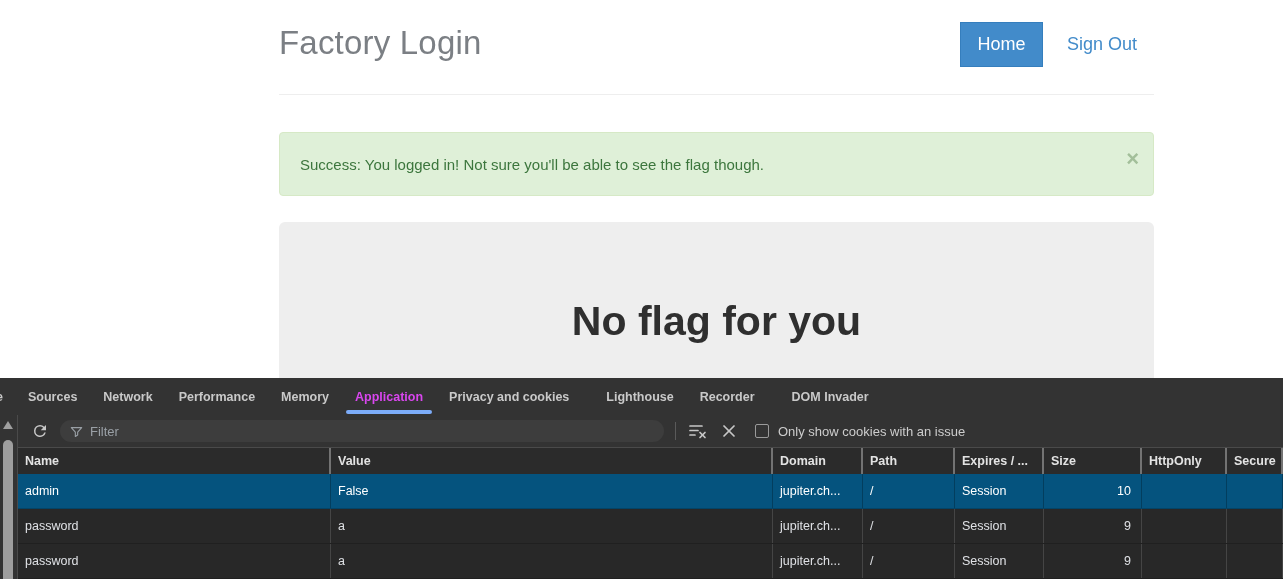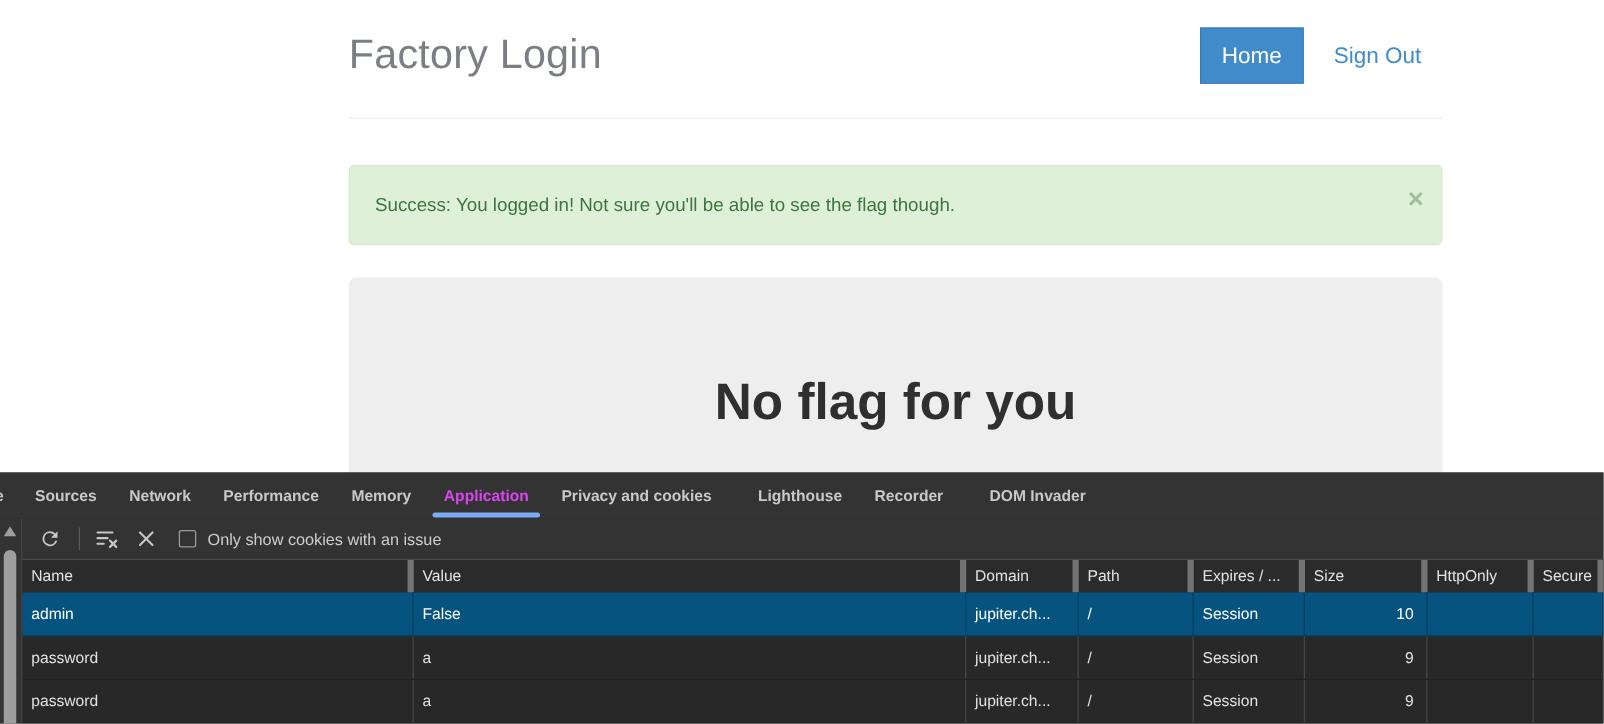--- a/index.html
+++ b/index.html
@@ -62,21 +62,21 @@
   .tb-divider { width:1px; height:18px; background:#5a5a5a; margin:0 9px 0 11px; flex:none; }
   .tb-gap { width:8px; flex:none; }
   .dt-checkbox { width:14px; height:14px; border:1.5px solid #9a9a9a; border-radius:2px;
                  background:transparent; margin-left:14px; cursor:pointer; flex:none; }
   .cb-label { margin-left:9px; font-size:13px; color:#cdcdcd; white-space:nowrap; }
 
   .dt-grid { position:absolute; left:18px; top:70px; width:1265px; height:131px;
              display:flex; flex-direction:column; background:#282828; font-size:12.5px; }
   .dg-row { display:grid; grid-template-columns:313px 442px 90px 92px 89px 98px 85px minmax(40px,1fr); }
   .dg-head { height:27px; background:#2b2b2b; color:#e3e3e3; }
-  .dg-head .dg-cell { border-right:5px solid #737373; display:flex; align-items:center; padding-left:7px; }
+  .dg-head .dg-cell { border-right:2px solid #737373; display:flex; align-items:center; padding-left:7px;font-weight:bold; }
   .dg-body { height:36px; color:#dfe1e5; border-bottom:1px solid rgba(0,0,0,0.18); cursor:default; }
   .dg-body .dg-cell { border-right:1px solid #454545; display:flex; align-items:center;
                       padding-left:7px; overflow:hidden; white-space:nowrap; }
   .dg-body.selected { background:#05537e; color:#ffffff; }
   .dg-body.selected .dg-cell { border-right-color:rgba(0,0,0,0.25); }
   .dg-cell.num { justify-content:flex-end; padding-right:10px; padding-left:0; }
   .dg-filler { flex:1; }
   .dg-filler .dg-cell { border-right:1px solid #454545; }
 </style>
 </head>
@@ -121,20 +121,28 @@
       <div class="scroll-up-arrow"></div>
       <div class="scroll-thumb"></div>
     </div>
 
     <div class="dt-toolbar">
       <div class="icon-btn">
         <svg width="18" height="18" viewBox="0 0 24 24">
           <path d="M17.65 6.35A7.95 7.95 0 0 0 12 4a8 8 0 1 0 7.73 10h-2.08A6 6 0 1 1 12 6c1.66 0 3.14.69 4.22 1.78L13 11h7V4l-2.35 2.35z" fill="#c7c7c7"></path>
         </svg>
       </div>
+      <div class="filter-pill">
+        <span style="display:flex;">
+          <svg width="13" height="13" viewBox="0 0 20 20">
+            <path d="M2 4h16l-6.2 7v4.4l-3.6 2.2v-6.6L2 4z" fill="none" stroke="#9aa0a6" stroke-width="1.7" stroke-linejoin="round"></path>
+          </svg>
+        </span>
+        <input class="filter-input" placeholder="Filter" style="">
+      </div>
       <div class="tb-divider"></div>
       <div class="icon-btn">
         <svg width="19" height="16" viewBox="0 0 19 16">
           <g stroke="#c7c7c7" stroke-width="1.7" stroke-linecap="round">
             <line x1="2" y1="3" x2="14" y2="3"></line>
             <line x1="2" y1="7.5" x2="10" y2="7.5"></line>
             <line x1="2" y1="12" x2="7" y2="12"></line>
             <line x1="12" y1="9.5" x2="17" y2="14.5"></line>
             <line x1="17" y1="9.5" x2="12" y2="14.5"></line>
           </g>

